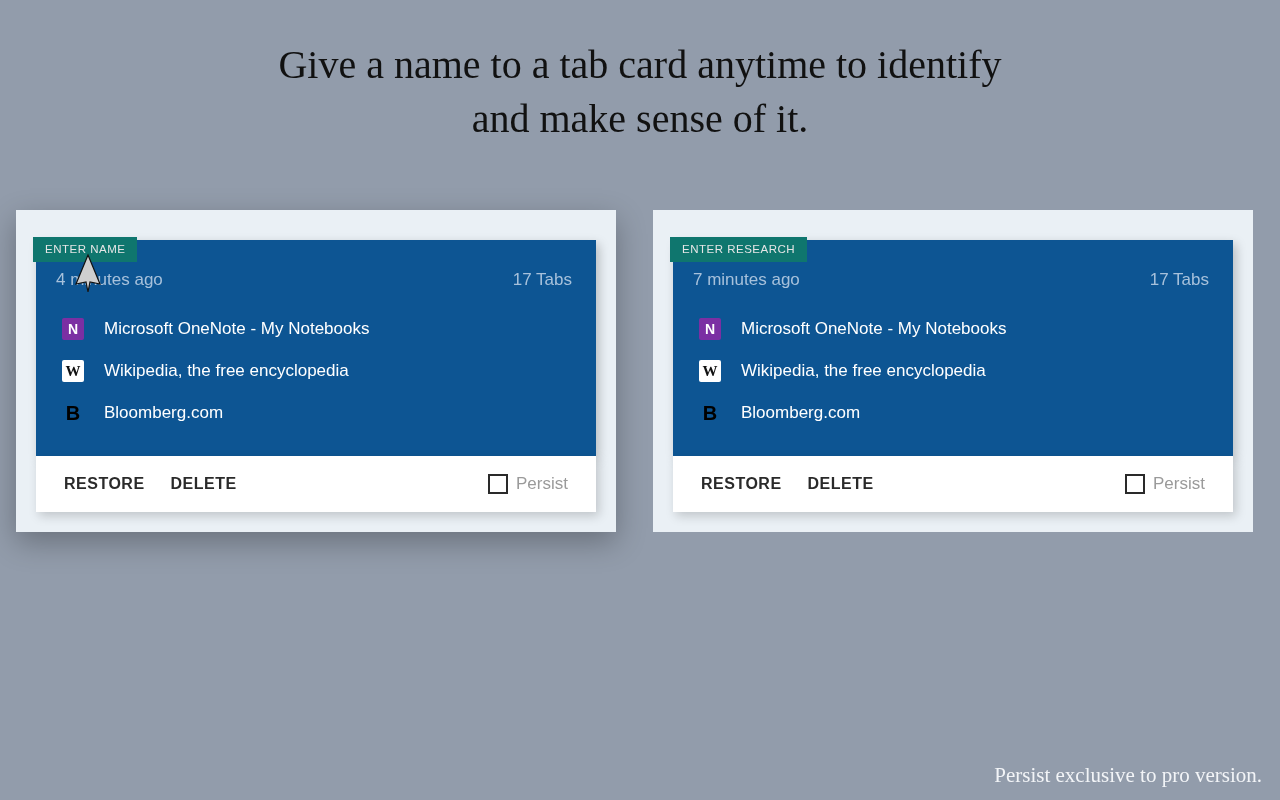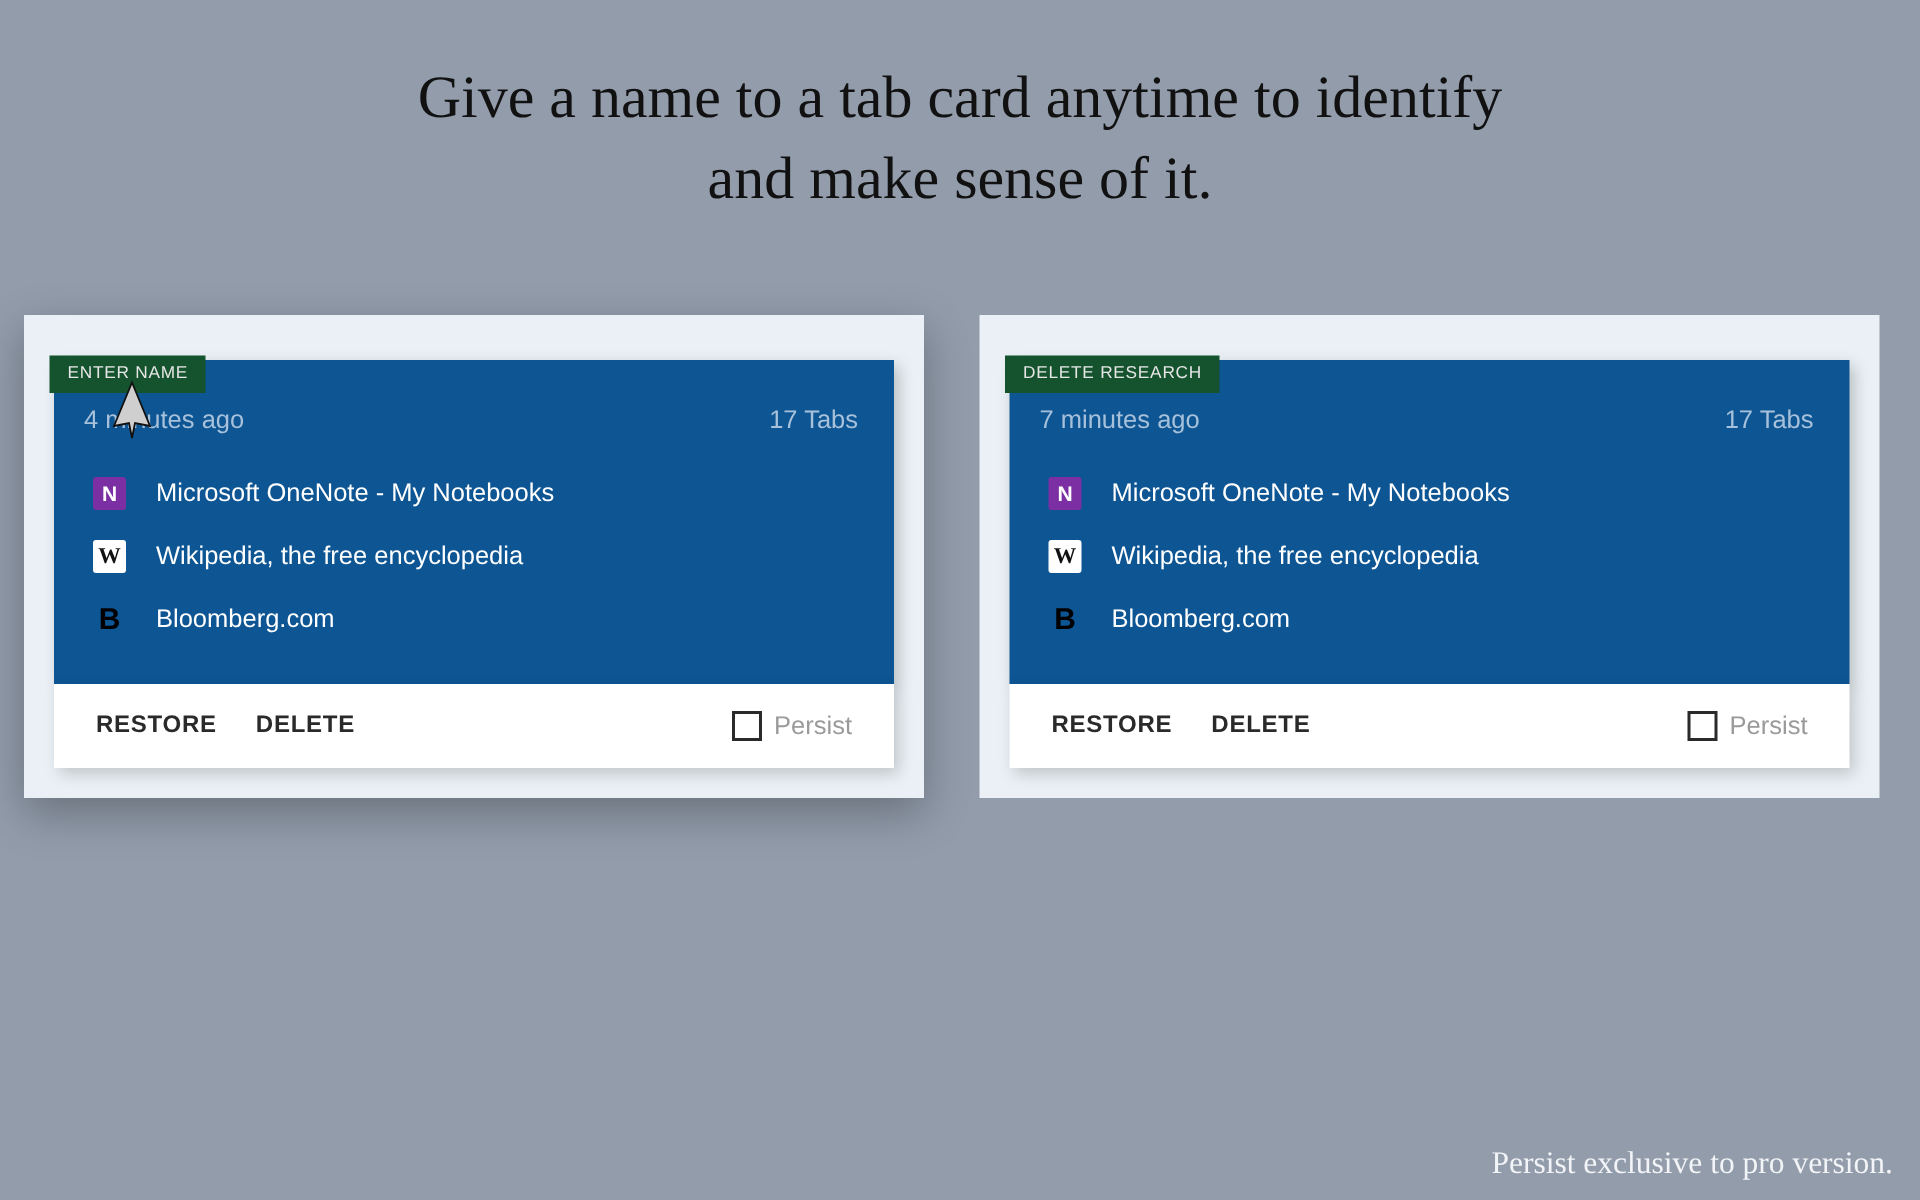--- a/index.html
+++ b/index.html
@@ -35,21 +35,21 @@
     position: relative;
   }
   .card-wrap:first-child {
     box-shadow: 0 10px 28px rgba(0,0,0,0.28);
   }
   .card { position: relative; }
   .card-label {
     position: absolute;
     top: -3px;
     left: -3px;
-    background: #14532d;
+    background: #0f766e;
     color: #e6e6e6;
     font-size: 11.5px;
     letter-spacing: 0.5px;
     padding: 6px 12px 7px;
     z-index: 2;
     font-family: "Segoe UI", Arial, sans-serif;
   }
   .card-body {
     background: #0d5593;
     color: #fff;
@@ -166,21 +166,21 @@
         <div class="persist">
           <div class="checkbox"></div>
           <span class="persist-label">Persist</span>
         </div>
       </div>
     </div>
   </div>
 
   <div class="card-wrap">
     <div class="card">
-      <div class="card-label">DELETE RESEARCH</div>
+      <div class="card-label">ENTER RESEARCH</div>
       <div class="card-body">
         <div class="meta">
           <span>7 minutes ago</span>
           <span>17 Tabs</span>
         </div>
         <div class="items">
           <div class="item">
             <span class="fav fav-onenote">N</span>
             <span>Microsoft OneNote - My Notebooks</span>
           </div>

